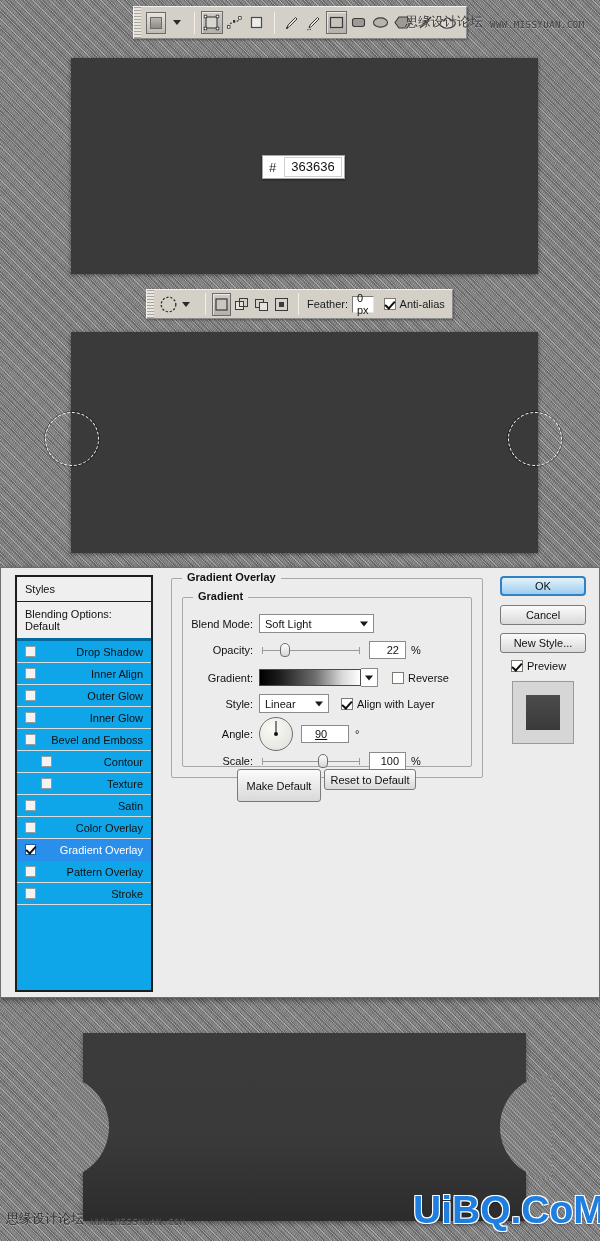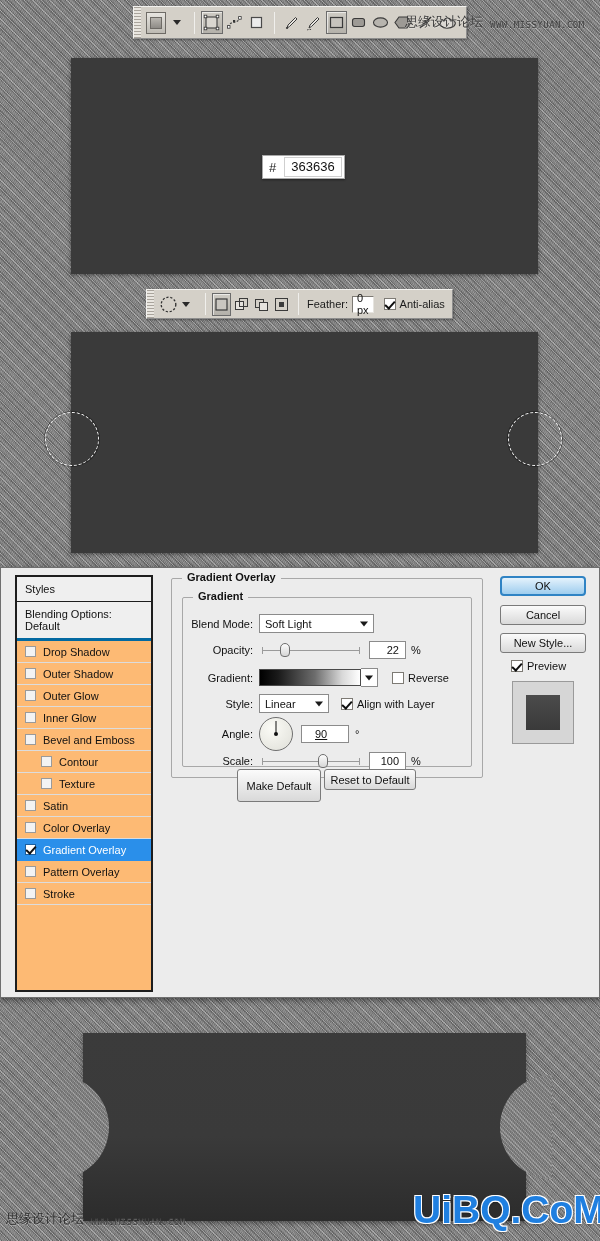--- a/index.html
+++ b/index.html
@@ -141,21 +141,21 @@
 
   
   #lsdialog {
     position: absolute;
     background: #ececec;
     border: 1px solid #6f6f6f;
     box-shadow: 0 2px 6px rgba(0,0,0,.45);
   }
   .styles-list {
     position: absolute;
-    background: #fdba74;
+    background: #0ea5e9;
     border: 2px solid #1d1d1d;
     overflow: hidden;
   }
   .sl-head {
     font-size: 11px; color: #111;
     padding: 6px 8px 6px 8px;
     border-bottom: 1px solid #1d1d1d;
     background: #efefef;
   }
   .sl-sub {
@@ -163,20 +163,21 @@
     padding: 6px 8px;
     border-bottom: 3px solid #0369a1;
     background: #efefef;
   }
   .sl-item {
     display: flex; align-items: center;
     font-size: 11px; color: #111;
     padding: 3px 8px;
     border-bottom: 1px solid #dcdcdc;
     height: 22px;
+    justify-content: space-between;
   }
   .sl-item.indent { padding-left: 24px; }
   .sl-item.sel { background: #2a8fea; color: #fff; border-bottom-color: #2a8fea; }
   .sl-cb {
     width: 11px; height: 11px;
     background: #f3f3f3;
     border: 1px solid #9a9a9a;
     margin-right: 7px;
     flex: 0 0 auto;
     position: relative;
@@ -525,21 +526,21 @@
     <div class="styles-list" style="left:14px; top:7px; width:138px; height:417px;">
       <div class="sl-head">Styles</div>
       <div class="sl-sub">Blending Options: Default</div>
       <div id="style-items">
           <div class="sl-item">
             <span class="sl-cb"></span>
             <span>Drop Shadow</span>
           </div>
           <div class="sl-item">
             <span class="sl-cb"></span>
-            <span>Outer Shadow</span>
+            <span>Inner Align</span>
           </div>
           <div class="sl-item">
             <span class="sl-cb"></span>
             <span>Outer Glow</span>
           </div>
           <div class="sl-item">
             <span class="sl-cb"></span>
             <span>Inner Glow</span>
           </div>
           <div class="sl-item">

